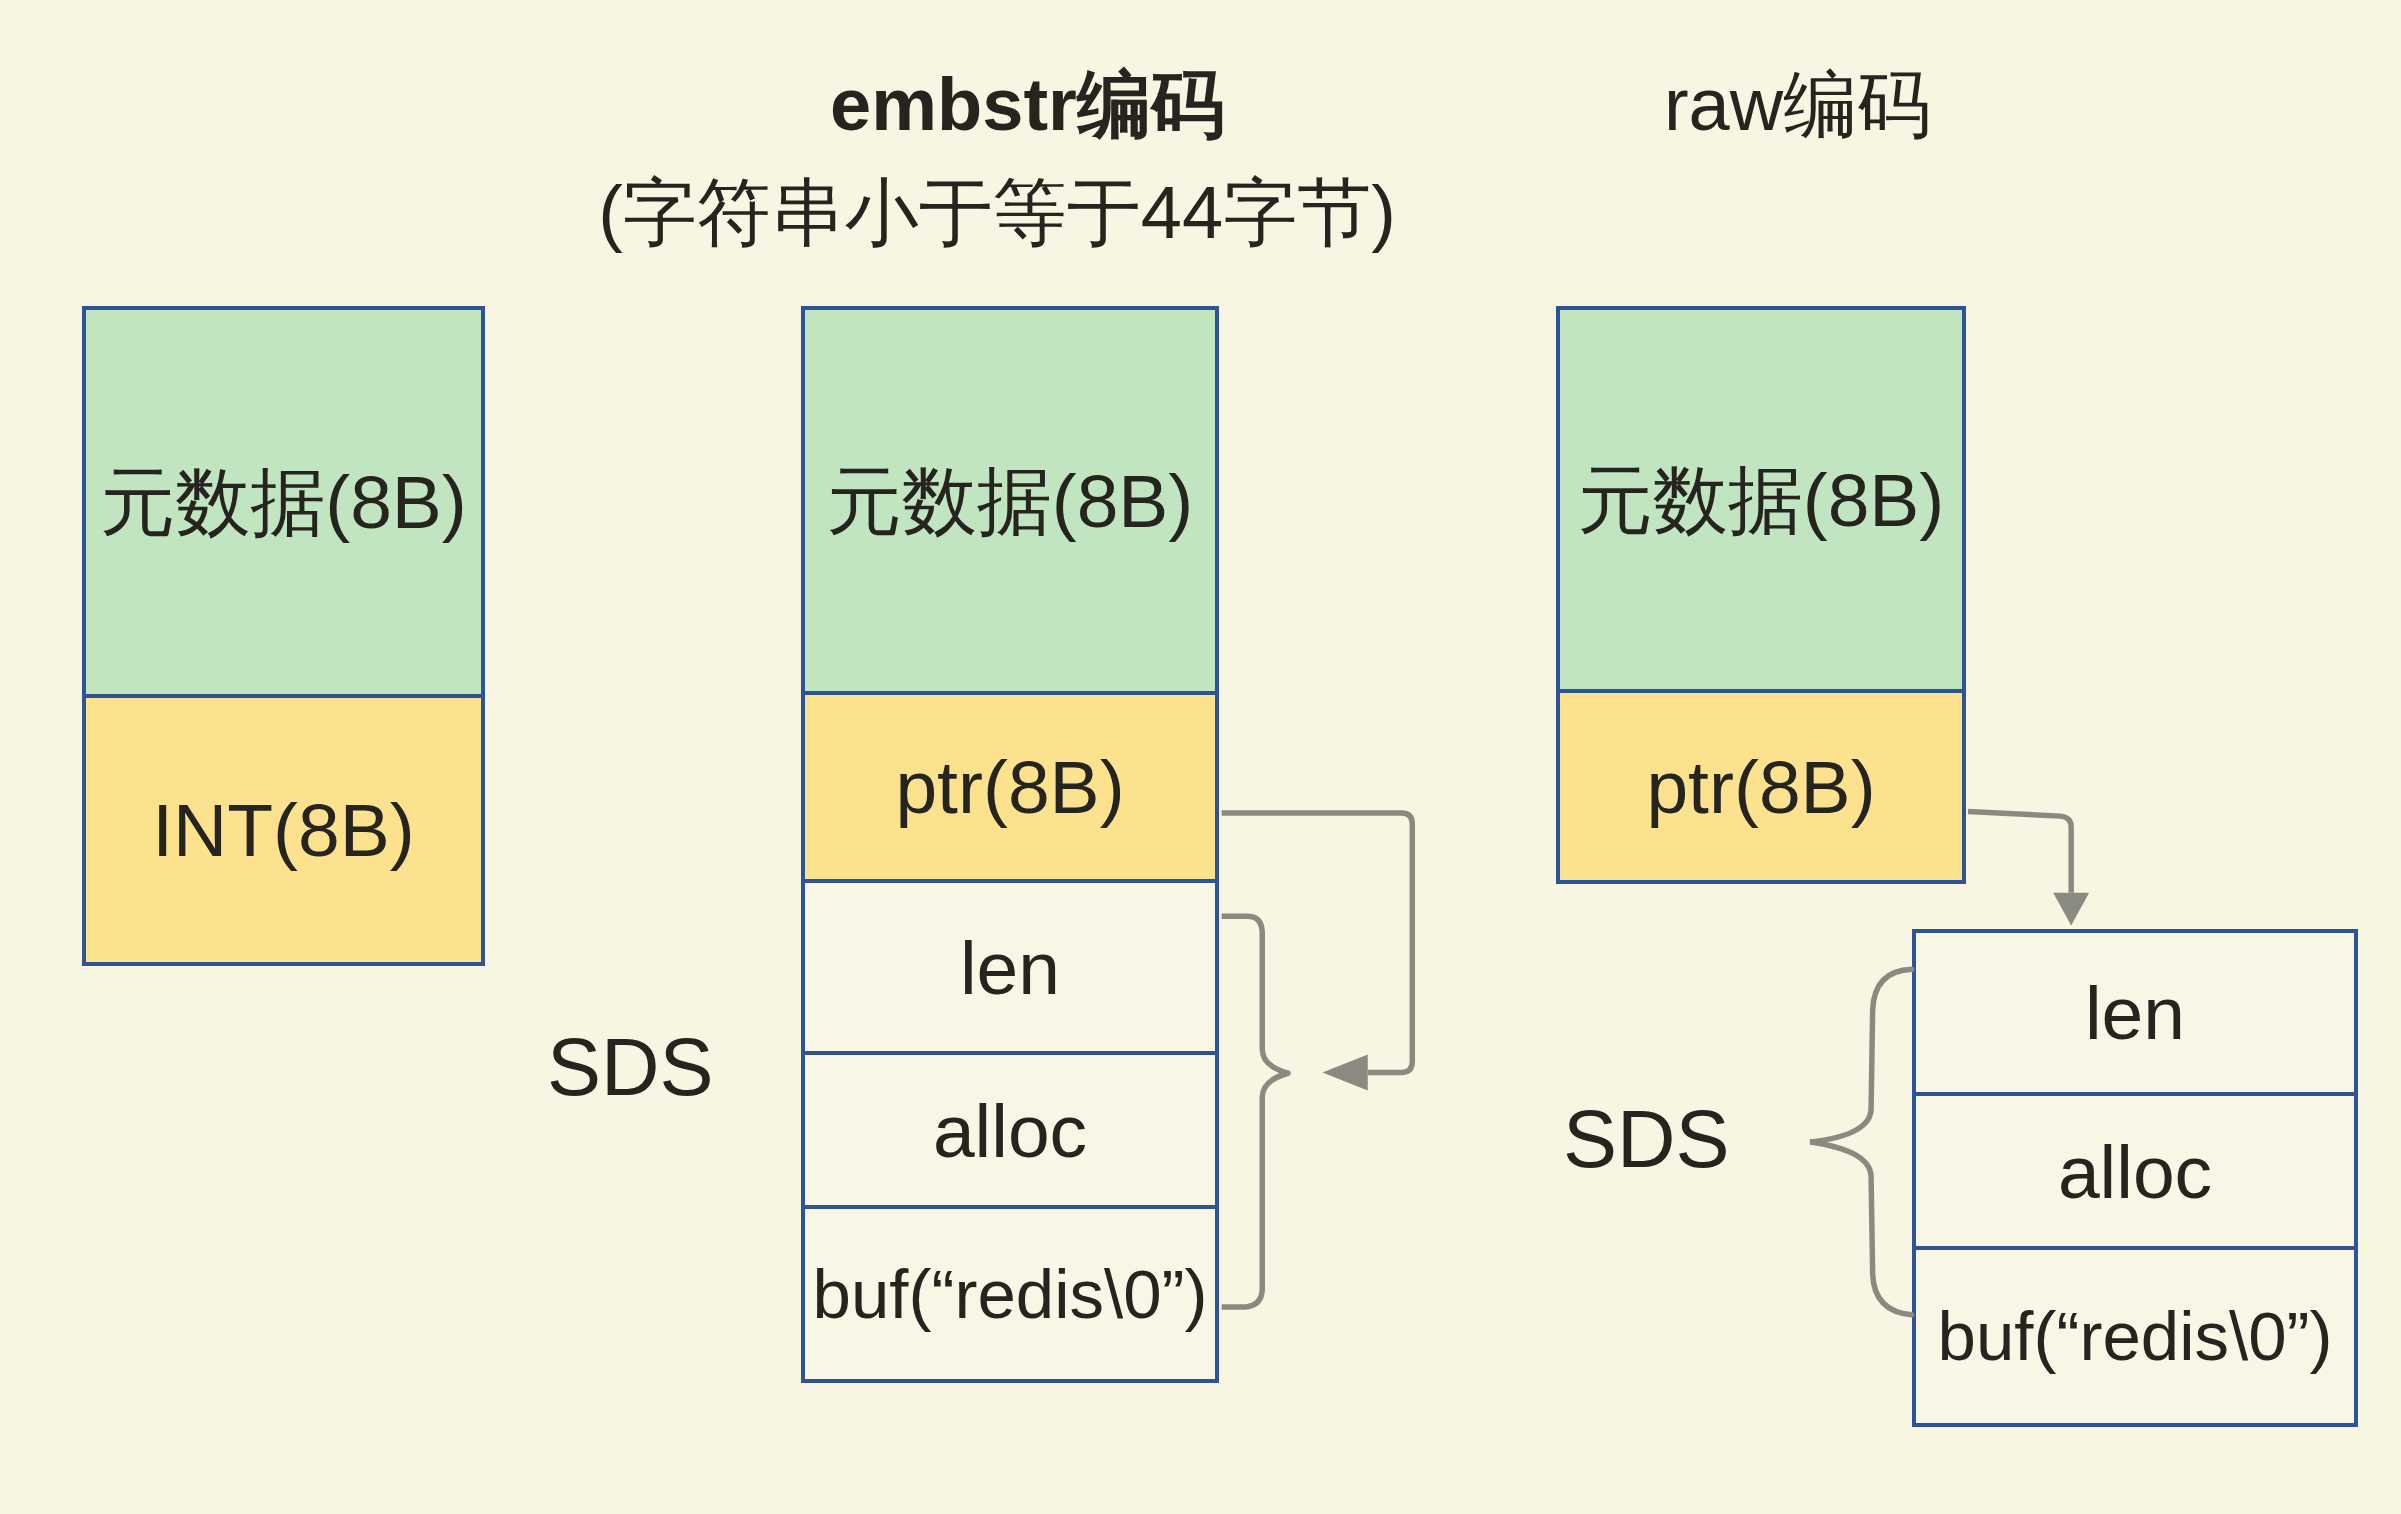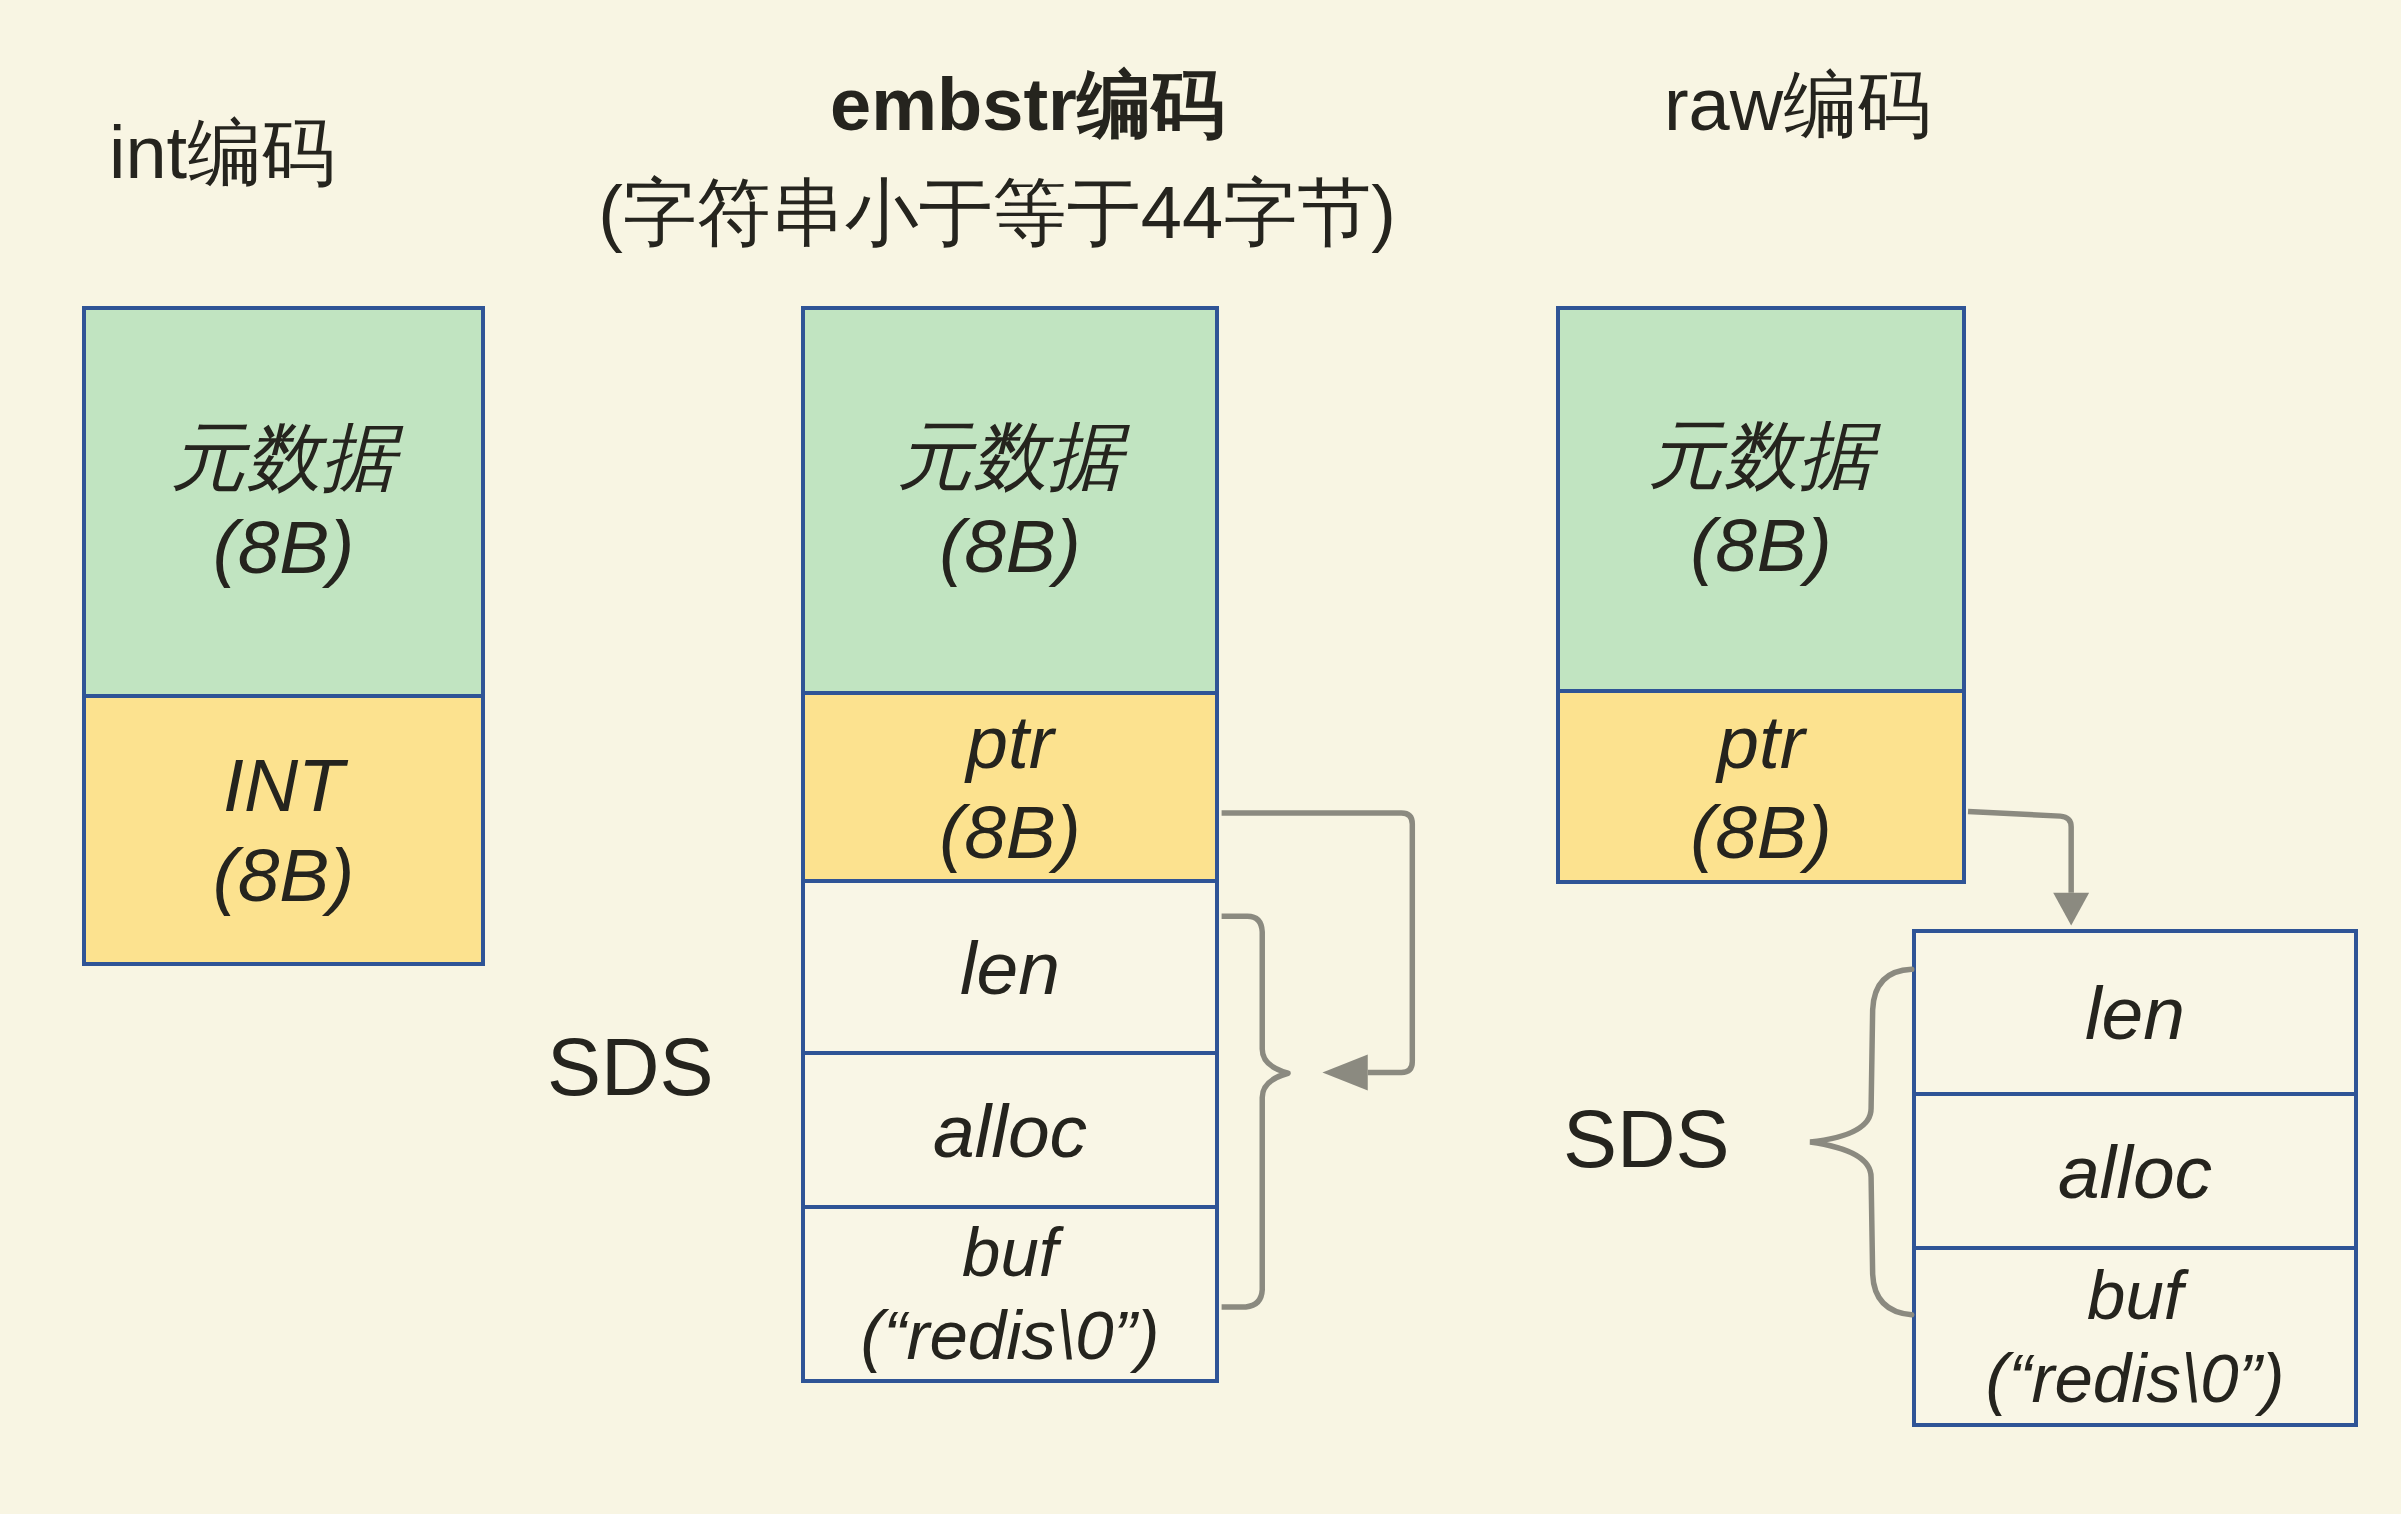--- a/index.html
+++ b/index.html
@@ -18,28 +18,27 @@
     text-align:center;
     white-space:nowrap;
     color:#25241E;
   }
   .title .tline{display:block;}
   .cell{
     position:absolute;
     box-sizing:border-box;
     border:4.7px solid #2F5496;
     display:flex;
-    flex-direction:column;
+    flex-direction:row;
     align-items:center;
     justify-content:center;
     text-align:center;
     font-size:75px;
     line-height:90px;
     white-space:nowrap;
-    font-style:italic;
   }
   .green{background:#C1E4C1;}
   .yellow{background:#FCE28F;}
   .plain{background:#F9F6E6;}
 
   
   #int-title{left:109px;top:109px;text-align:left;}
   #int-green {left:82px;top:306px;width:403px;height:392px;}
   #int-yellow{left:82px;top:694px;width:403px;height:272px;}
 
@@ -73,23 +72,20 @@
   #connector-layer{
     position:absolute;left:0;top:0;width:2401px;height:1515px;
     pointer-events:none;
   }
 </style>
 </head>
 <body>
 
 <div class="canvas">
 
-  <div class="title" id="int-title">
-    <span class="tline">int编码</span>
-  </div>
 
   <div class="title" id="embstr-title-l1">
     <span class="tline">embstr编码</span>
   </div>
   <div class="title" id="embstr-title-l2">
     <span class="tline">(字符串小于等于44字节)</span>
   </div>
 
   <div class="title" id="raw-title-l1">
     <span class="tline">raw编码</span>

